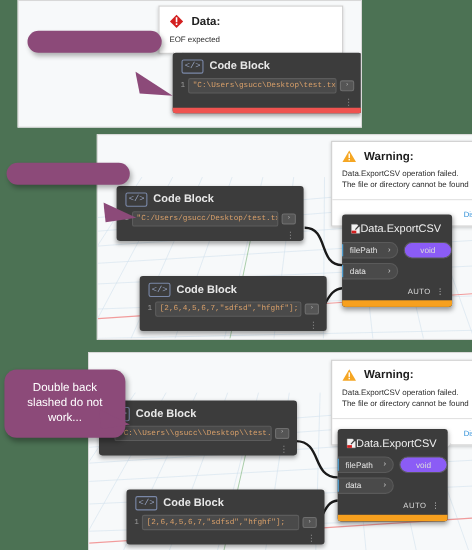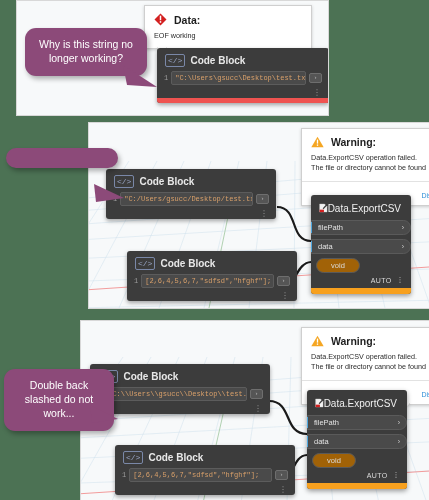--- a/index.html
+++ b/index.html
@@ -37,29 +37,29 @@
             text-align:center;line-height:7px;}
   .node-dots{color:#9a9a9a;font-size:8px;text-align:right;padding:0 8px 3px 0;
              line-height:5px;letter-spacing:0;}
   .node-bar-red{height:5px;background:#ef5350;border-radius:0 0 3px 3px;}
 
   
   .csvnode{position:absolute;background:#3c3c3c;border-radius:3px;
            box-shadow:0 2px 5px rgba(0,0,0,.4);overflow:hidden;}
   .csv-head{display:flex;align-items:center;gap:0;padding:6px 10px 5px 8px;}
   .csv-title{color:#efefef;font-size:10px;}
-  .csv-ports{display:flex;flex-direction:column;}
+  .csv-ports{display:flex;}
   .csv-in{flex:1;}
   .csv-port{display:flex;align-items:center;background:#4a4a4a;border:1px solid #5a5a5a;
             border-radius:0 9px 9px 0;margin:0 0 4px 0;height:13px;position:relative;}
   .csv-port .tick{position:absolute;left:-4px;top:1px;width:4px;height:11px;background:#4fa8e0;}
   .csv-port .pname{color:#e2e2e2;font-size:7.5px;padding-left:6px;flex:1;}
   .csv-port .pchev{color:#cfcfcf;font-size:7px;padding-right:6px;}
   .csv-out{width:44px;padding-left:5px;}
-  .csv-void{background:#a16207;border:1px solid #5a5a5a;border-radius:9px;height:13px;
+  .csv-void{background:#8b5cf6;border:1px solid #5a5a5a;border-radius:9px;height:13px;
             color:#dcdcdc;font-size:7.5px;text-align:center;line-height:13px;}
   .csv-foot{display:flex;align-items:center;justify-content:flex-end;gap:5px;
             padding:3px 7px 4px 0;}
   .csv-auto{color:#dcdcdc;font-size:7px;letter-spacing:.4px;}
   .csv-bar{height:6px;background:#f7a01e;}
 
   
   .msgbox{position:absolute;background:#fff;border:1px solid #cfcfcf;
           box-shadow:0 1px 3px rgba(0,0,0,.18);}
   .msg-head{display:flex;align-items:center;gap:7px;padding:7px 9px 3px 9px;}
@@ -87,40 +87,39 @@
 
   <div class="msgbox" style="left:127px;top:4px;width:166px;">
     <div class="msg-head">
       <svg width="13" height="13" viewBox="0 0 16 16">
         <polygon points="8,0.6 15.4,8 8,15.4 0.6,8" fill="#d32020"></polygon>
         <rect x="7.1" y="3.3" width="1.8" height="5.6" fill="#fff"></rect>
         <rect x="7.1" y="10" width="1.8" height="2" fill="#fff"></rect>
       </svg>
       <span class="msg-title">Data:</span>
     </div>
-    <div class="msg-body">EOF working</div>
+    <div class="msg-body">EOF expected</div>
     <div class="msg-tail"></div>
   </div>
 
   <div class="node" style="left:140px;top:47px;width:172px;">
     <div class="node-head">
       <span class="node-icon">&lt;/&gt;</span>
       <span class="node-title">Code Block</span>
     </div>
     <div class="code-row">
       <span class="linenum">1</span>
       <span class="code-field">"C:\Users\gsucc\Desktop\test.txt";</span>
       <span class="port-out">›</span>
     </div>
     <div class="node-dots">⋮</div>
     <div class="node-bar-red"></div>
   </div>
 
   <div class="bubble" style="left:8px;top:27px;width:104px;">
-    <span>Why is this string no longer working?</span>
     <svg width="40" height="26" style="position:absolute;left:98px;top:37px;">
       <polygon points="0,0 4,20 34,22" fill="#8c4a79"></polygon>
     </svg>
   </div>
 </div>
 
 <div class="panel" id="panel-2">
   <div class="canvas">
     <svg class="grid-svg" width="345" height="185">
       <g stroke="#cfe0ec" stroke-width="0.5" fill="none">
@@ -340,18 +339,18 @@
       </div>
     </div>
     <div class="csv-foot">
       <span class="csv-auto">AUTO</span>
       <span class="csv-auto">⋮</span>
     </div>
     <div class="csv-bar"></div>
   </div>
 </div>
 
-<div class="bubble" style="left:4px;top:336px;width:92px;z-index:5;margin-top:33px;">
+<div class="bubble" style="left:4px;top:336px;width:92px;z-index:5;">
   <span>Double back slashed do not work...</span>
   <svg width="40" height="24" style="position:absolute;left:86px;top:34px;">
     <polygon points="0,2 2,20 28,16" fill="#8c4a79"></polygon>
   </svg>
 </div>
 
 </body></html>

